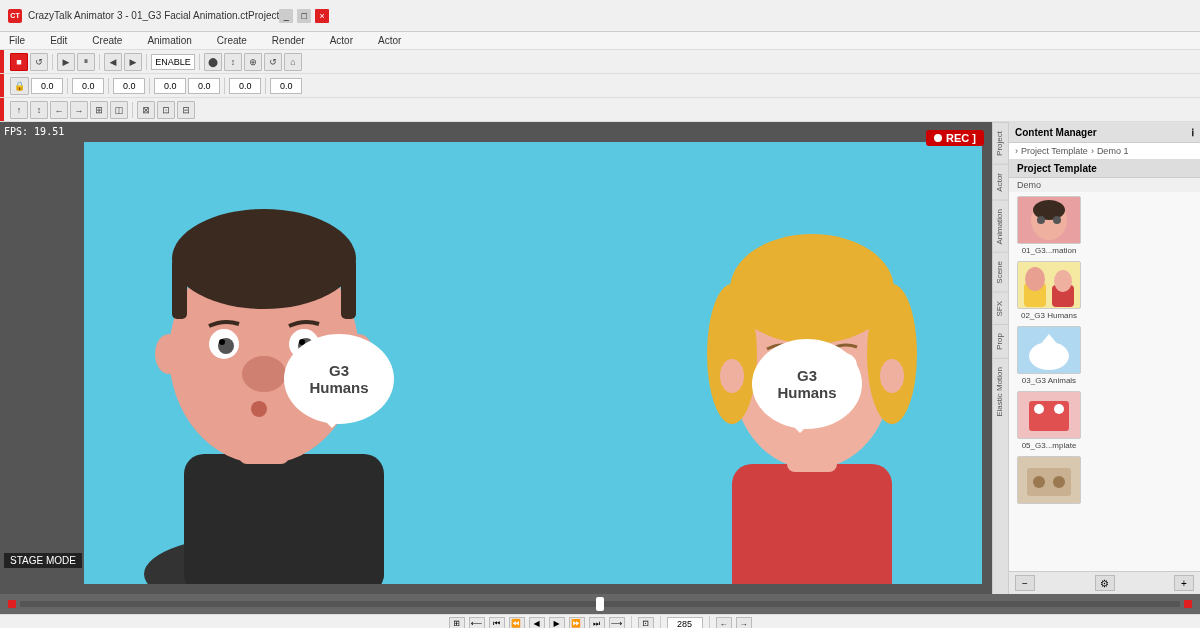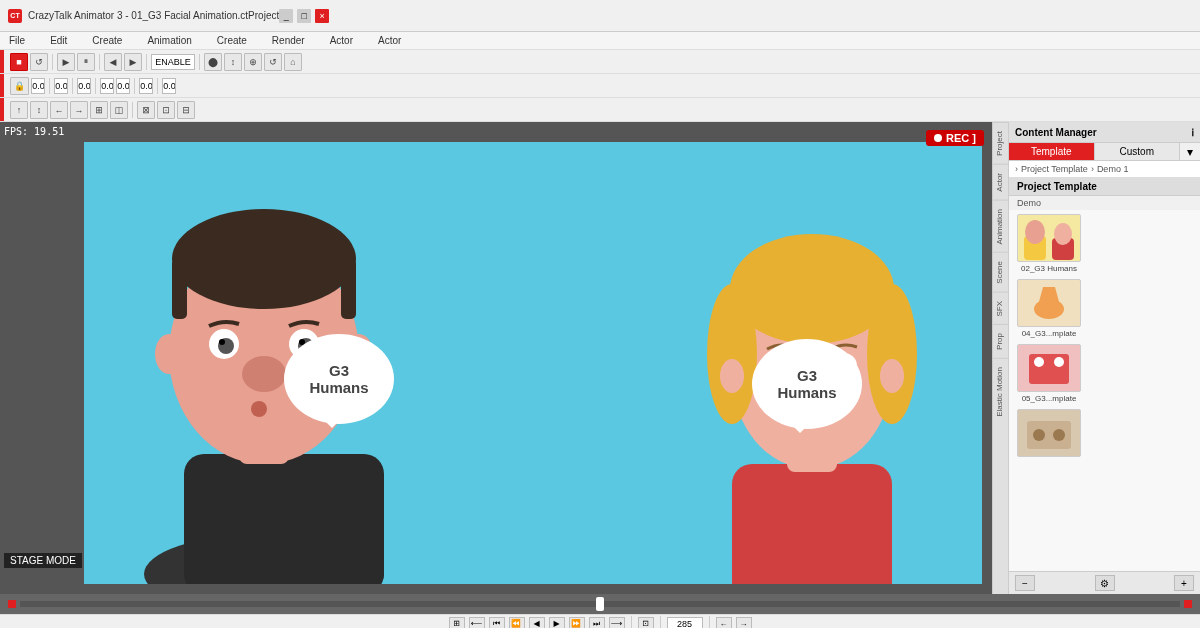--- a/index.html
+++ b/index.html
@@ -62,21 +62,21 @@
       cursor: pointer;
       display: flex;
       align-items: center;
       justify-content: center;
       font-size: 9px;
       color: #444;
       padding: 0 3px;
       border-radius: 1px;
     }
     .tb-sep { width: 1px; height: 16px; background: #ccc; margin: 0 2px; }
-    .tb-input { height: 16px; width: 14px; border: 1px solid #bbb; font-size: 9px; text-align: center; background: white; }
+    .tb-input { height: 16px; width: 32px; border: 1px solid #bbb; font-size: 9px; text-align: center; background: white; }
     .tb-red { background: #e02020 !important; color: white !important; border-color: #cc0000 !important; }
 
     
     #main-area {
       display: flex;
       height: calc(628px - 22px - 18px - 24px - 24px - 24px - 26px - 18px);
       background: #888;
     }
 
     
@@ -559,65 +559,73 @@
     <div class="side-tab">SFX</div>
     <div class="side-tab">Prop</div>
     <div class="side-tab">Elastic Motion</div>
   </div>
 
   <div id="right-panel">
     <div id="content-manager-header">
       <span>Content Manager</span>
       <span style="cursor:pointer;">ℹ</span>
     </div>
-    <div id="cm-tabs">
-      <div class="cm-tab active">Template</div>
-      <div class="cm-tab">Custom</div>
-      <span style="width:20px;display:flex;align-items:center;justify-content:center;cursor:pointer;font-size:12px;">▾</span>
-    </div>
     <div id="cm-breadcrumb">
       <span>›</span>
       <span>Project Template</span>
       <span>›</span>
       <span>Demo 1</span>
     </div>
 
     <div id="cm-scroll-area">
       <div id="project-template-header">Project Template</div>
       <div id="project-template-demo">Demo</div>
 
       <div id="thumbnails-area">
 
+        <div class="thumb-row">
+          <div class="thumb-item">
+            <div class="thumb-img" style="background:#e8a0a0;">
+              <svg width="60" height="44" viewBox="0 0 60 44">
+                <ellipse cx="30" cy="22" rx="18" ry="20" fill="#f0b0a0"></ellipse>
+                <ellipse cx="30" cy="12" rx="16" ry="10" fill="#3a2a20"></ellipse>
+                <circle cx="22" cy="22" r="4" fill="#555"></circle>
+                <circle cx="38" cy="22" r="4" fill="#555"></circle>
+              </svg>
+            </div>
+            <span class="thumb-label">01_G3...mation</span>
+          </div>
+        </div>
 
         <div class="thumb-row">
           <div class="thumb-item">
             <div class="thumb-img" style="background:#f5e8a0;">
               <svg width="60" height="44" viewBox="0 0 60 44">
                 <rect x="5" y="20" width="22" height="24" rx="4" fill="#f5c842"></rect>
                 <ellipse cx="16" cy="16" rx="10" ry="12" fill="#e8a090"></ellipse>
                 <rect x="33" y="22" width="22" height="22" rx="4" fill="#d04040"></rect>
                 <ellipse cx="44" cy="18" rx="9" ry="11" fill="#f0b0a0"></ellipse>
               </svg>
             </div>
             <span class="thumb-label">02_G3 Humans</span>
           </div>
         </div>
 
-
         <div class="thumb-row">
           <div class="thumb-item">
-            <div class="thumb-img" style="background:#f0e0c0;">
+            <div class="thumb-img" style="background:#b0d8f0;">
               <svg width="60" height="44" viewBox="0 0 60 44">
-                <ellipse cx="30" cy="28" rx="15" ry="10" fill="#f0a050"></ellipse>
-                <polygon points="24,6 36,6 42,28 18,28" fill="#f0a050"></polygon>
+                <ellipse cx="30" cy="28" rx="20" ry="14" fill="white"></ellipse>
+                <polygon points="20,18 30,6 40,18" fill="white"></polygon>
               </svg>
             </div>
-            <span class="thumb-label">04_G3...mplate</span>
+            <span class="thumb-label">03_G3 Animals</span>
           </div>
         </div>
+
 
         <div class="thumb-row">
           <div class="thumb-item">
             <div class="thumb-img" style="background:#f0c0c0;">
               <svg width="60" height="44" viewBox="0 0 60 44">
                 <rect x="10" y="8" width="40" height="30" rx="3" fill="#e05050"></rect>
                 <circle cx="20" cy="16" r="5" fill="white"></circle>
                 <circle cx="40" cy="16" r="5" fill="white"></circle>
               </svg>
             </div>

